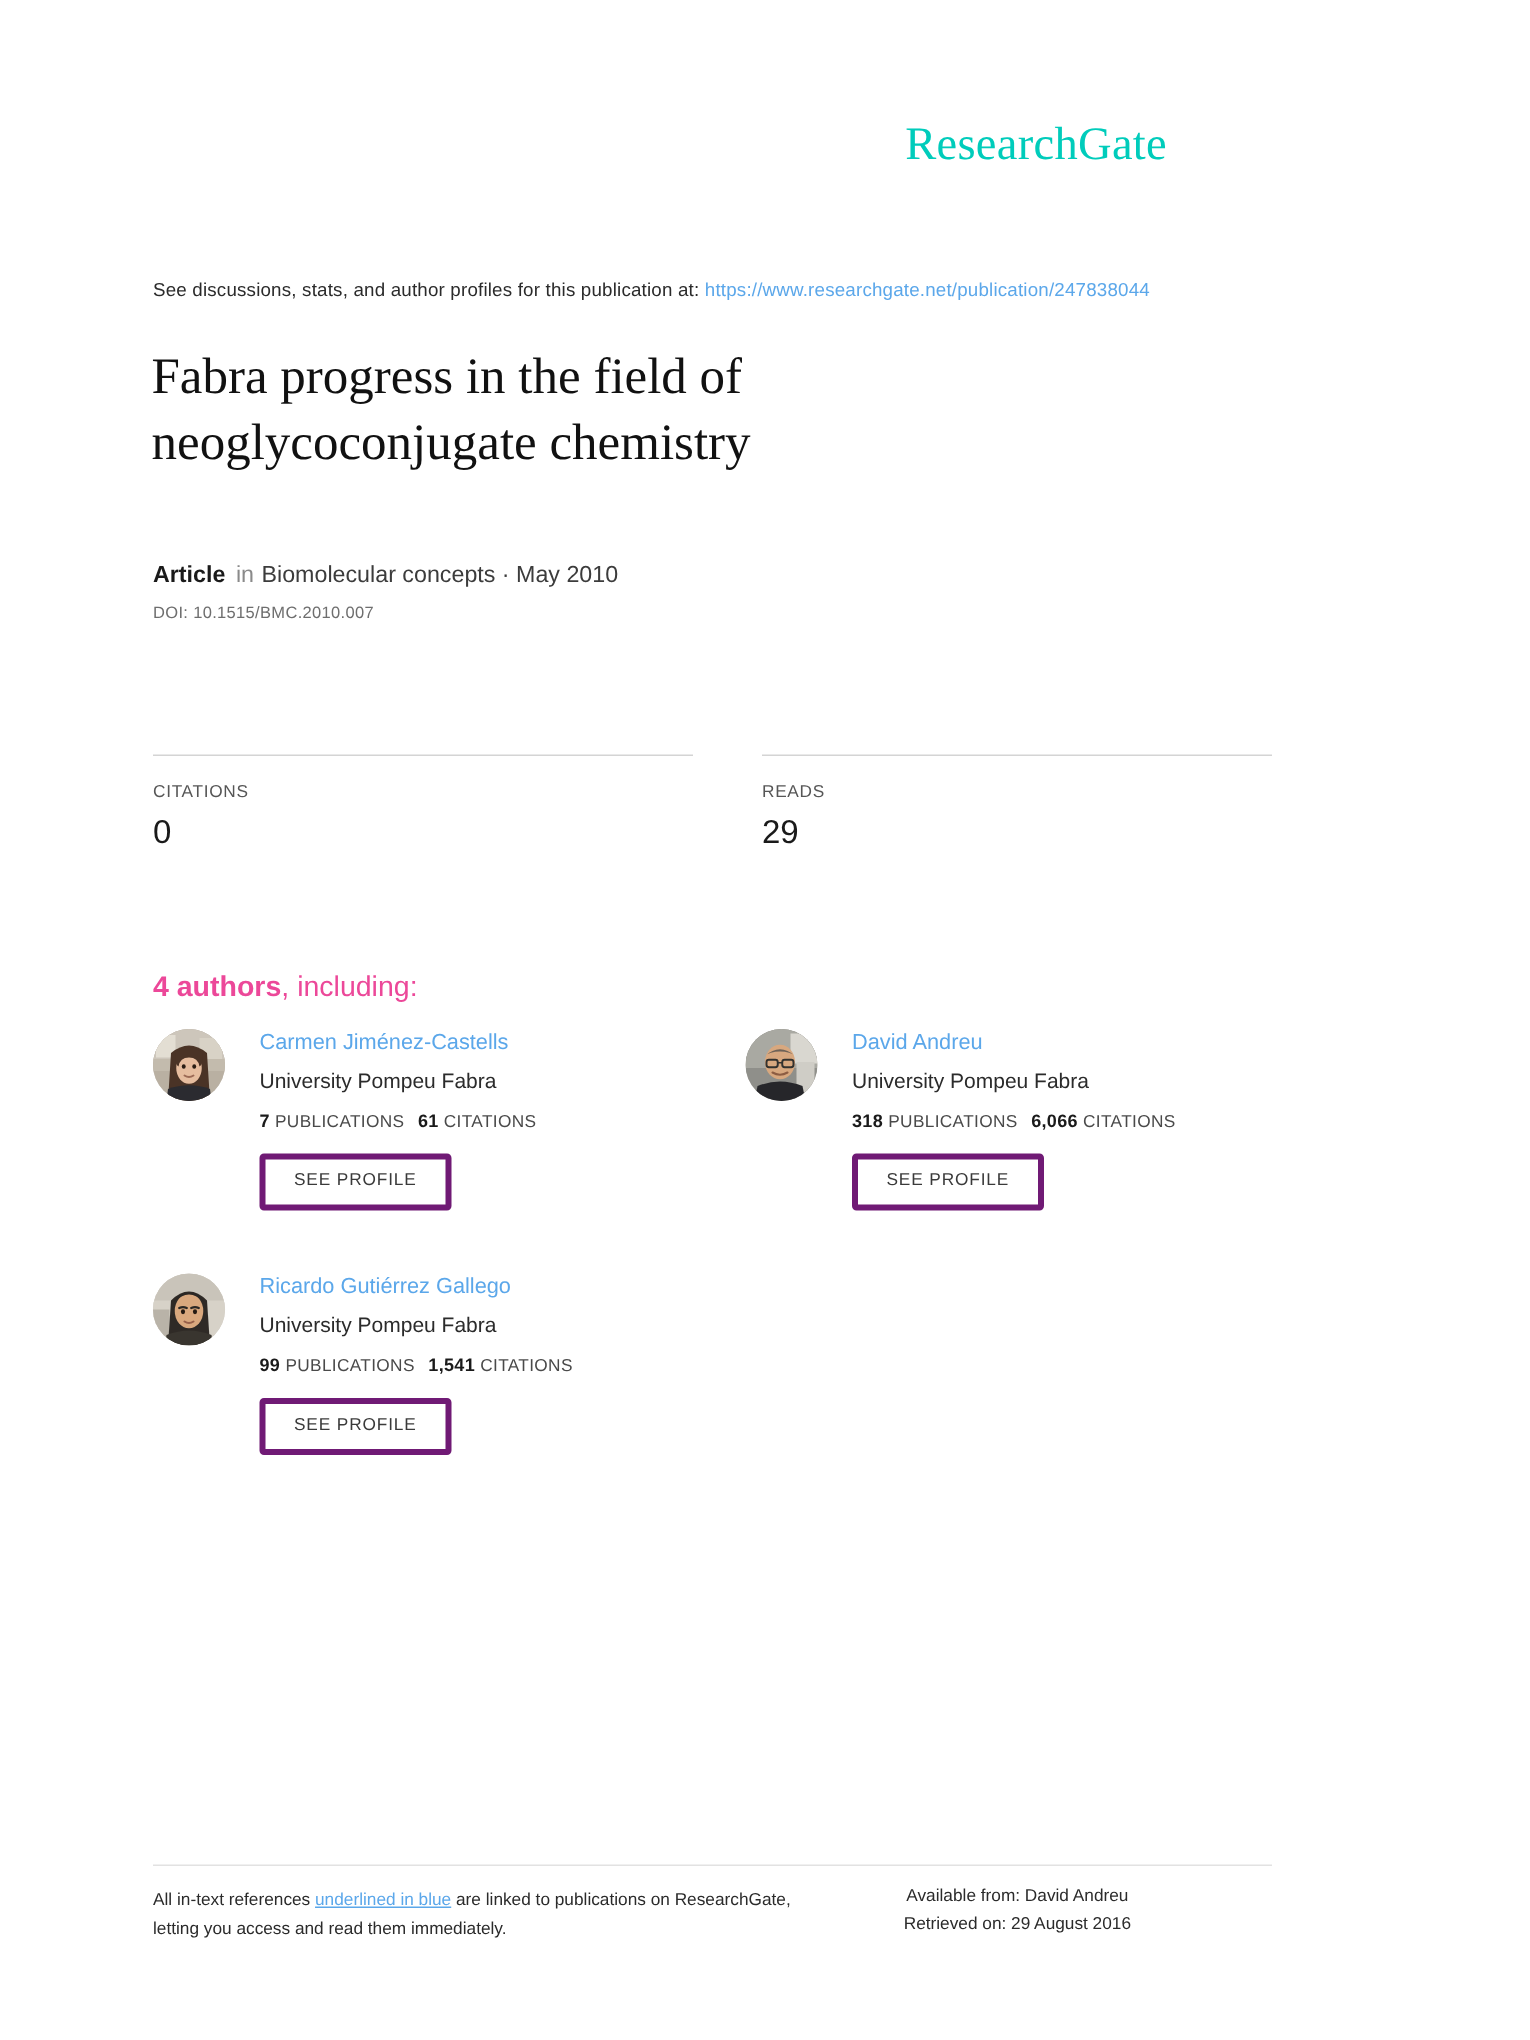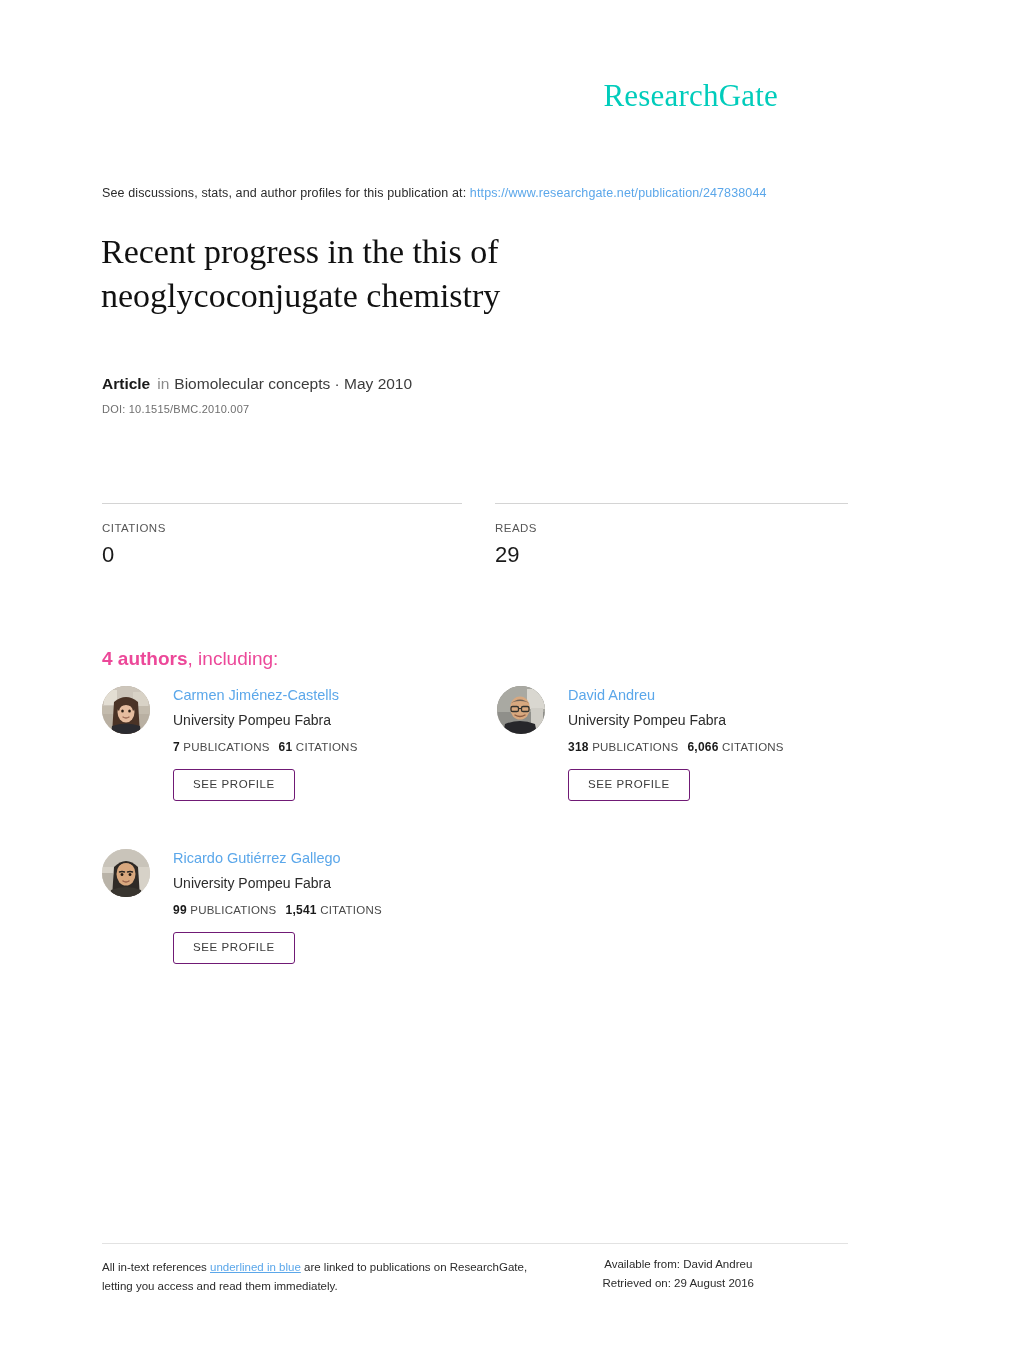--- a/index.html
+++ b/index.html
@@ -89,21 +89,21 @@
     letter-spacing: 0.02em;
     white-space: nowrap;
   }
 
   
   .stat {
     position: absolute;
     top: 503px;
   }
   .stat.citations { left: 102px; width: 360px; }
-  .stat.reads { left: 495px; width: 368px; }
+  .stat.reads { left: 508px; width: 368px; }
   .stat .rule {
     height: 1px;
     background: #d4d4d4;
     width: 100%;
   }
   .stat .label {
     margin-top: 18px;
     font-size: 11.5px;
     letter-spacing: 0.04em;
     color: #565656;
@@ -168,21 +168,21 @@
   }
   .author .counts b {
     font-weight: bold;
     font-size: 12px;
     color: #1a1a1a;
   }
   .author .counts .gap { display:inline-block; width: 9px; }
   .see-profile {
     margin-top: 15px;
     display: inline-block;
-    border: 1px solid #701a75;
+    border: 4px solid #701a75;
     border-radius: 3px;
     background: #ffffff;
     padding: 9px 19px 9px 19px;
     font-size: 11.5px;
     letter-spacing: 0.05em;
     color: #3a3a3a;
     font-family: "Liberation Sans", sans-serif;
     line-height: 1;
     cursor: pointer;
   }
@@ -225,21 +225,21 @@
 <div class="page">
 
   <div class="brand">ResearchGate</div>
 
   <div class="discuss-line">
     <span>See discussions, stats, and author profiles for this publication at:</span>
     <span class="url">https://www.researchgate.net/publication/247838044</span>
   </div>
 
   <div class="title">
-    <div>Recent progress in the this of</div>
+    <div>Fabra progress in the field of</div>
     <div>neoglycoconjugate chemistry</div>
   </div>
 
   <div class="article-meta">
     <span class="kind">Article</span><span class="in">in</span><span>Biomolecular concepts · May 2010</span>
   </div>
   <div class="doi">DOI: 10.1515/BMC.2010.007</div>
 
   <div class="stat citations">
     <div class="rule"></div>

